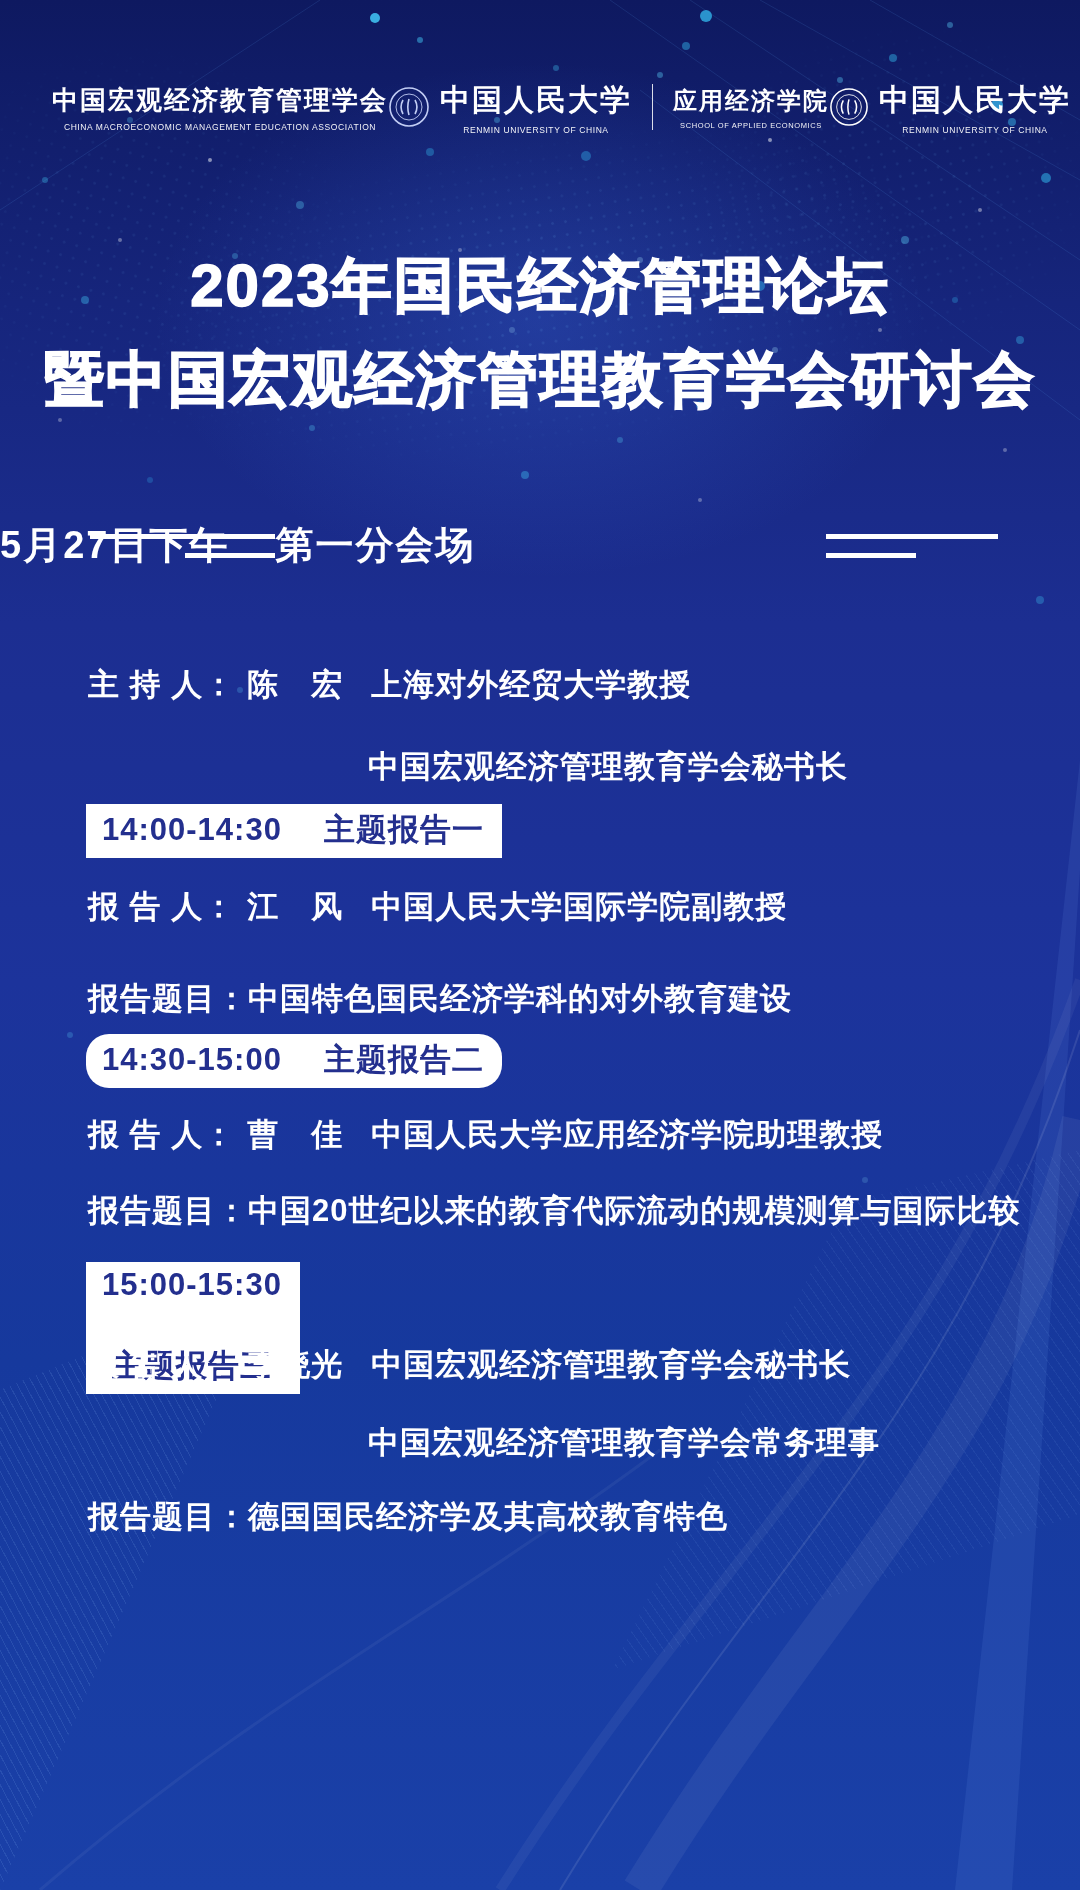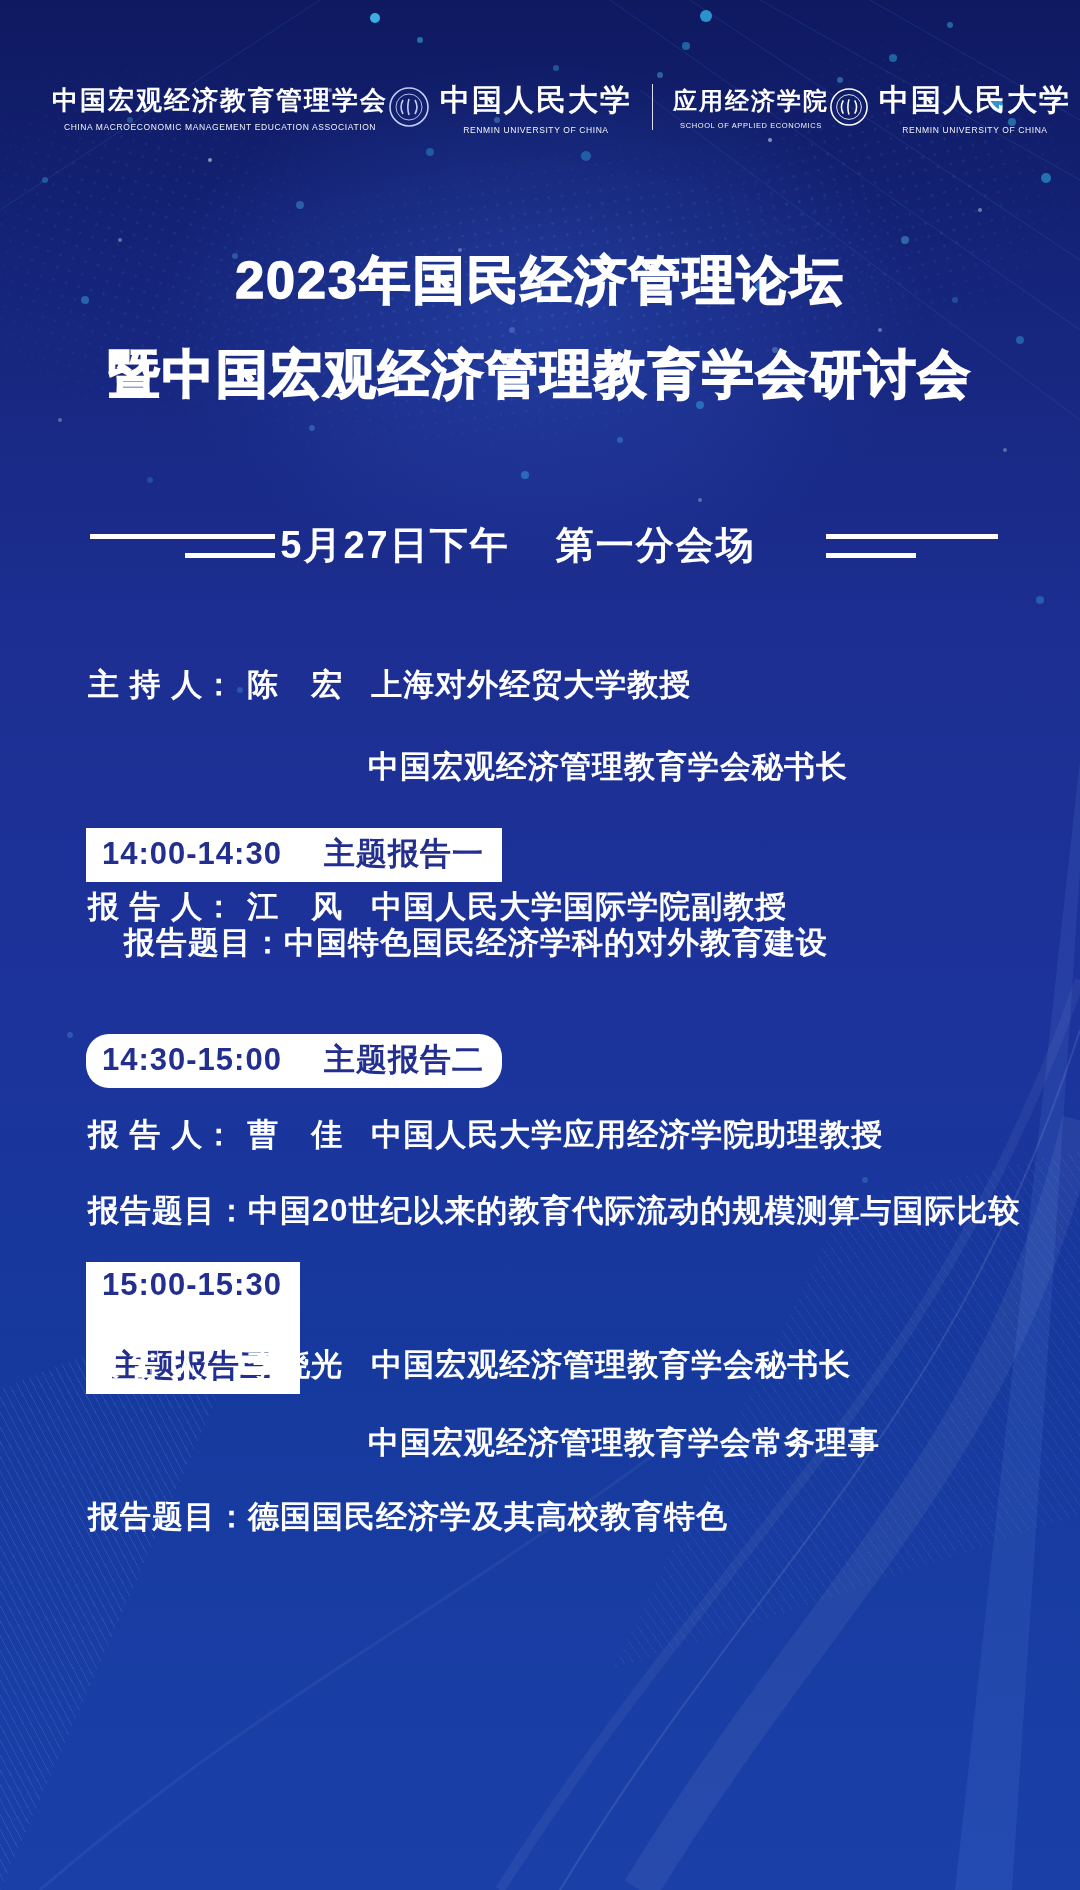--- a/index.html
+++ b/index.html
@@ -32,49 +32,49 @@
   .logo { display:flex; align-items:center; gap:10px; }
   .stack { display:flex; flex-direction:column; align-items:center; }
   .cn-big { font-size:26px; font-weight:700; letter-spacing:2px; white-space:nowrap; }
   .cn-script { font-family:"Liberation Serif","DejaVu Serif",serif; font-size:30px; font-weight:700; letter-spacing:2px; white-space:nowrap; }
   .en-cap { font-size:8.5px; letter-spacing:0.6px; margin-top:4px; white-space:nowrap; opacity:.95; }
   .vdiv { width:1px; height:46px; background:rgba(255,255,255,0.85); margin:0 10px; }
   .emblem { flex:0 0 auto; }
 
   
   .title { position:absolute; left:0; width:1080px; text-align:center; margin:0;
-    font-size:52px; font-weight:900; letter-spacing:2px; -webkit-text-stroke:1.5px #fff; white-space:nowrap; }
+    font-size:60px; font-weight:900; letter-spacing:2px; -webkit-text-stroke:1.5px #fff; white-space:nowrap; }
   .t1 { top:246px; } .t2 { top:340px; }
 
   
-  .session-text { position:absolute; top:520px; left:0; width:1036px; text-align:center;
+  .session-text { position:absolute; top:520px; left:0; width:1036px; 
     font-size:38px; font-weight:800; letter-spacing:2px; }
   .session-text .gap { display:inline-block; width:46px; }
   .deco { position:absolute; top:534px; }
   .deco .la { height:5px; background:#fff; }
   .deco .lb { height:5px; background:#fff; margin-top:14px; }
   .deco-left { left:90px; width:185px; }
   .deco-left .la { width:185px; } .deco-left .lb { width:90px; margin-left:auto; }
   .deco-right { left:826px; width:172px; }
   .deco-right .la { width:172px; } .deco-right .lb { width:90px; }
 
   
   .row { position:absolute; left:88px; font-size:31px; letter-spacing:1px; font-weight:600; white-space:nowrap; }
   .row .aff { margin-left:28px; }
   .row .name { margin-left:12px; }
   .indent { left:368px; }
   .r-host1 { top:664px; } .r-host2 { top:734px;margin-top:12px; }
-  .r-sp1 { top:886px; } .r-tp1 { top:922px;margin-left:36px; }
+  .r-sp1 { top:886px; } .r-tp1 { top:978px; }
   .r-sp2 { top:1114px; } .r-tp2 { top:1190px; }
   .r-sp3 { top:1344px; } .r-sp3b { top:1422px; } .r-tp3 { top:1496px; }
 
   .timebar { position:absolute; left:86px; background:#fff; color:#232f8e;
     display:inline-flex; align-items:center; gap:42px; padding:5px 18px 7px 16px;
     font-size:31px; font-weight:800; letter-spacing:1px; white-space:nowrap; }
-  .bar1 { top:828px; } .bar2 { top:1034px;border-radius:23px; } .bar3 { top:1262px;flex-direction:column; }
+  .bar1 { top:804px; } .bar2 { top:1034px;border-radius:23px; } .bar3 { top:1262px;flex-direction:column; }
 </style>
 </head>
 <body>
 
 <div class="poster">
 
   <div class="glow"></div>
   <div class="dotgrid grid1"></div>
   <div class="dotgrid grid2"></div>
   <div class="dotgrid grid3"></div>

